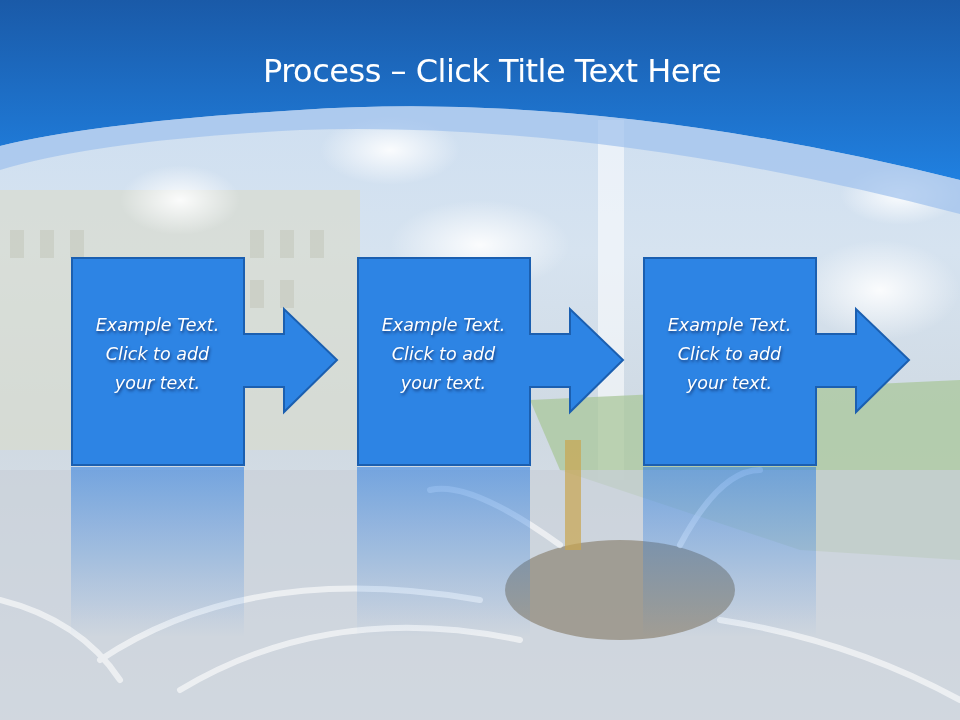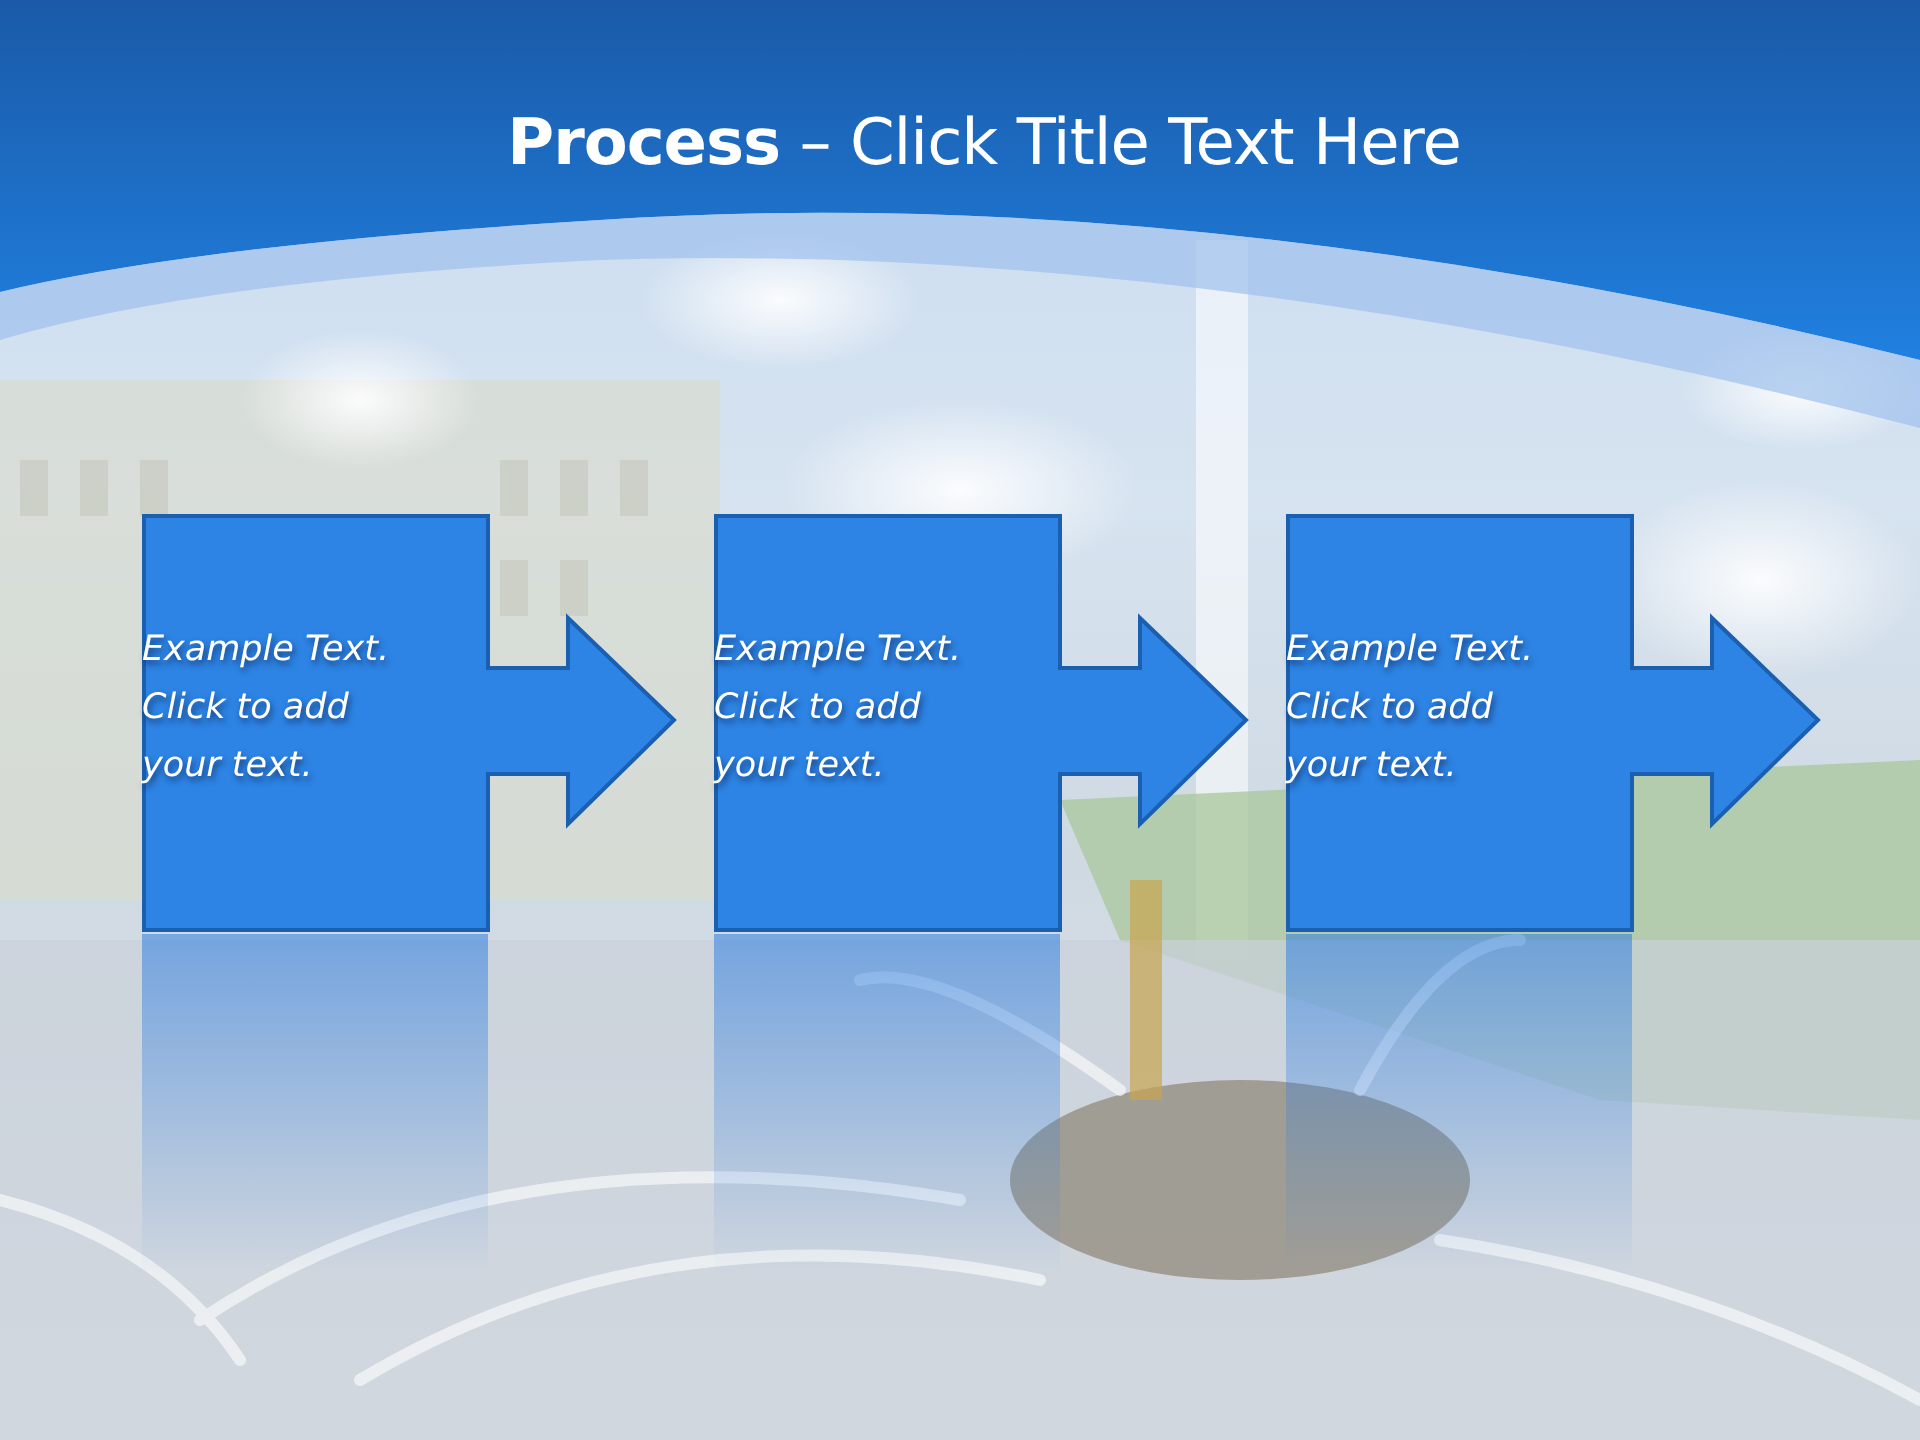--- a/index.html
+++ b/index.html
@@ -1,22 +1,22 @@
 <!DOCTYPE html>
 <html><head>
 <meta charset="utf-8">
 <style>
   html, body { margin:0; padding:0; }
   body { width:960px; height:720px; overflow:hidden; position:relative; font-family:"Liberation Sans", sans-serif; background:#dbe6f2; }
   .bg { position:absolute; inset:0; }
   .title { position:absolute; left:0; top:52px; width:984px; text-align:center; color:#ffffff; font-family:"DejaVu Sans", sans-serif; font-size:32px; letter-spacing:-0.5px; }
-  .title b { font-weight:bold; }
+  .title b { font-weight:normal; }
   .step { position:absolute; top:257px; width:270px; height:210px; }
   .step svg { position:absolute; left:0; top:0; overflow:visible; }
-  .step-text { position:absolute; left:0; top:54px; width:173px; text-align:left; color:#ffffff; font-family:"DejaVu Sans", sans-serif; font-style:italic; font-size:17.5px; line-height:29px; text-shadow:1px 2px 3px rgba(0,0,40,0.55); white-space:pre-line; }
+  .step-text { position:absolute; left:0; top:54px; width:173px; text-align:center; color:#ffffff; font-family:"DejaVu Sans", sans-serif; font-style:italic; font-size:17.5px; line-height:29px; text-shadow:1px 2px 3px rgba(0,0,40,0.55); white-space:pre-line; }
   .reflect { position:absolute; top:467px; width:173px; height:170px; background:linear-gradient(to bottom, rgba(43,125,225,0.55), rgba(43,125,225,0.0)); }
 </style>
 </head>
 <body>
 
 <svg class="bg" width="960" height="720" viewBox="0 0 960 720">
   <defs>
     <linearGradient id="sky" x1="0" y1="0" x2="0" y2="1">
       <stop offset="0" stop-color="#c9dcf1"></stop>
       <stop offset="0.35" stop-color="#d6e3f0"></stop>

